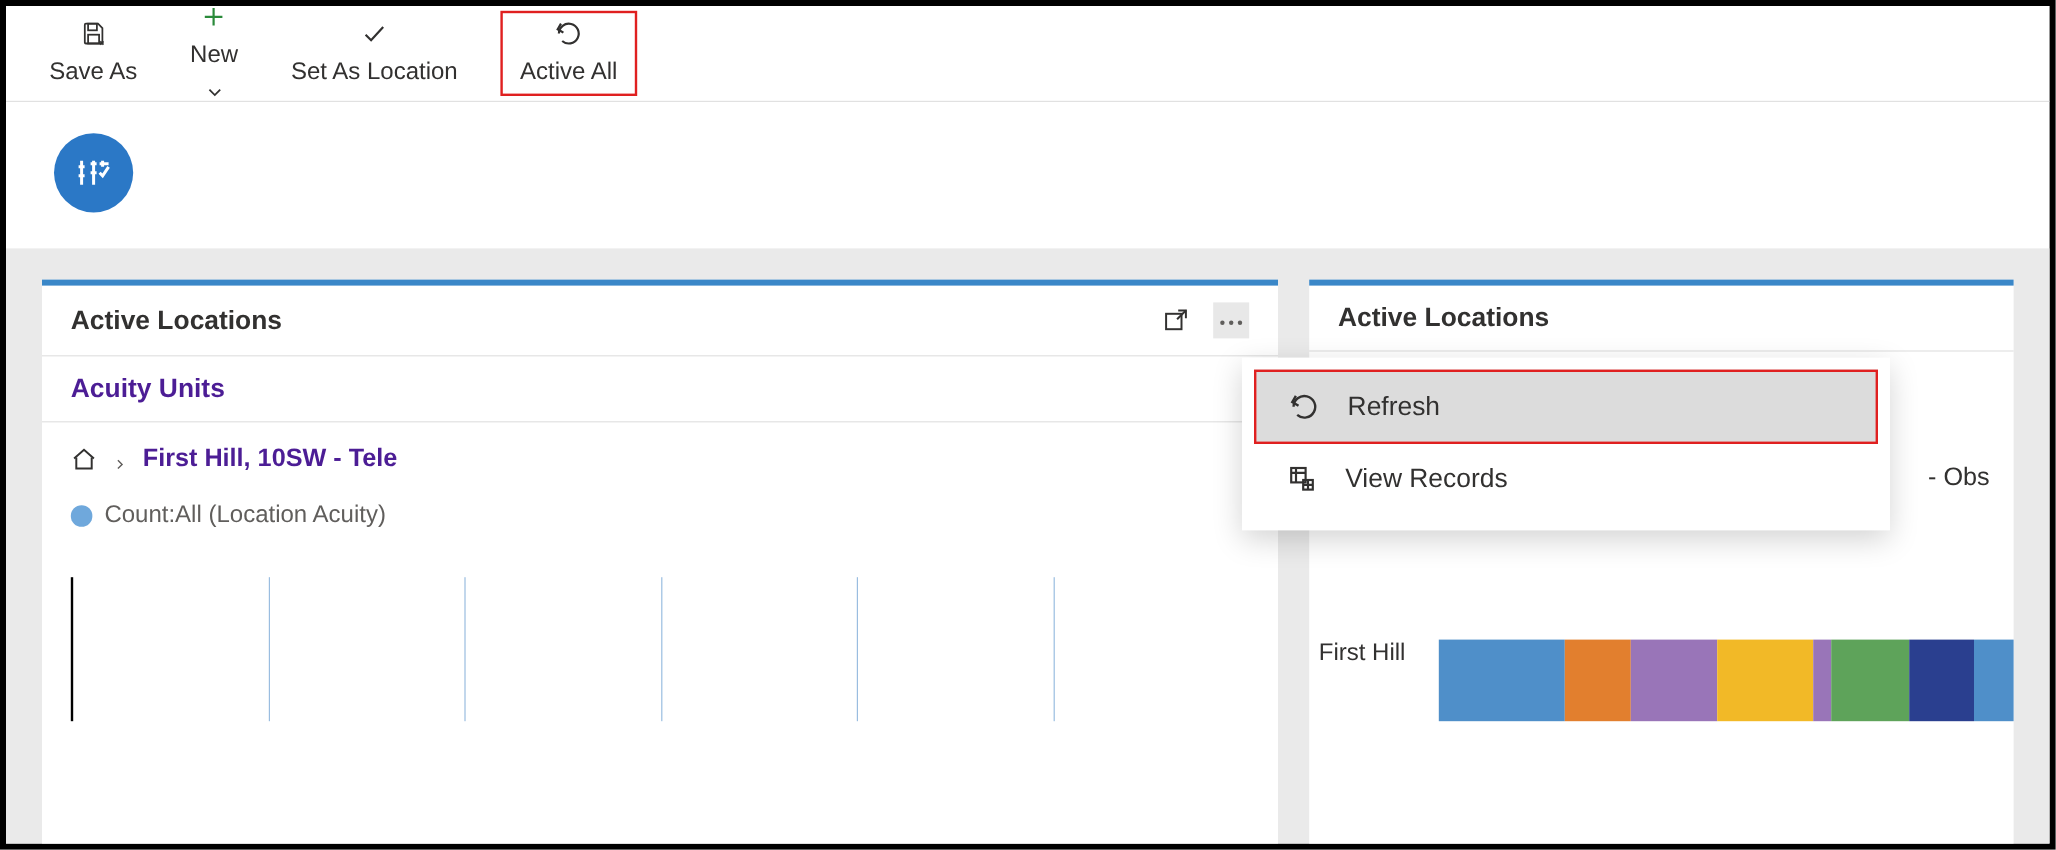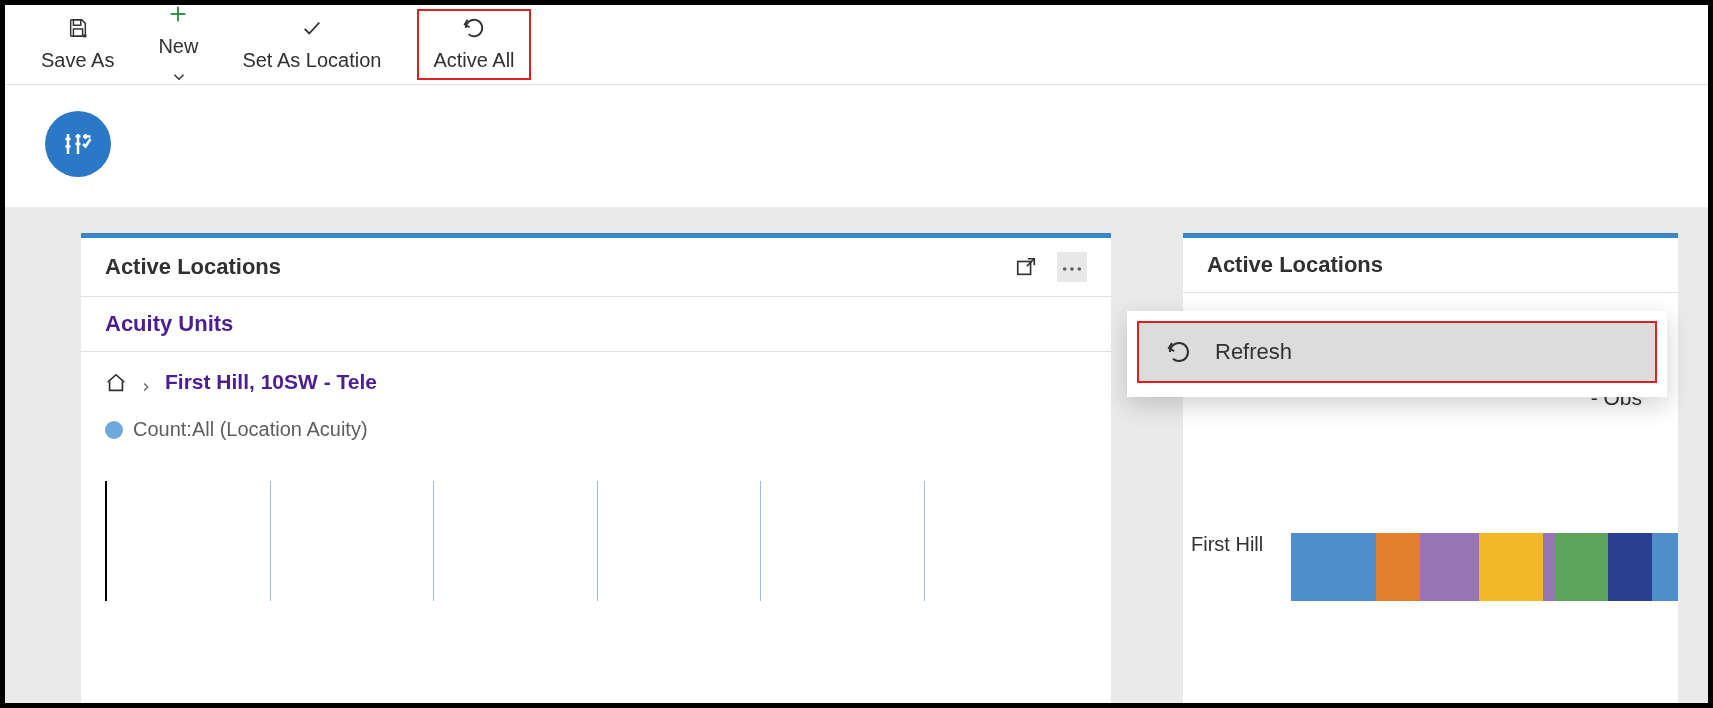--- a/index.html
+++ b/index.html
@@ -66,21 +66,20 @@
       display: flex;
       gap: 26px;
       position: relative;
     }
     .card {
       background: #fff;
       border-top: 5px solid #3a87c8;
       flex-shrink: 0;
       position: relative;
       overflow: visible;
-      margin-left: 46px;
     }
     .card-left { width: 1030px; }
     .card-right { flex: 1; }
     .card-header {
       display: flex;
       align-items: center;
       justify-content: space-between;
       padding: 14px 24px;
       border-bottom: 1px solid #e1e1e1;
       font-size: 22px;
@@ -129,21 +128,21 @@
       gap: 0;
     }
     .axis-tick {
       flex: 1;
       border-left: 1px solid #9abde0;
       position: relative;
     }
     .axis-tick:first-child { border-left: 2px solid #000; }
     .menu-popup {
       position: absolute;
-      top: 73px;
+      top: 60px;
       left: -56px;
       width: 540px;
       background: #fff;
       box-shadow: 0 8px 24px rgba(0,0,0,0.18);
       z-index: 10;
       padding: 10px 0 14px 0;
     }
     .menu-item {
       display: flex;
       align-items: center;
@@ -154,21 +153,21 @@
       cursor: pointer;
       margin: 0 10px;
     }
     .menu-item.selected {
       background: #dcdcdc;
       border: 2px solid #e02020;
     }
     .right-breadcrumb-fragment {
       position: absolute;
       top: 148px;
-      right: 36px;
+      right: 20px;
       font-size: 21px;
       color: #323130;
     }
     .stacked-bar-area {
       margin-top: 240px;
       display: flex;
       align-items: flex-start;
       padding: 0 0 0 8px;
     }
     .stacked-bar-label {
@@ -293,20 +292,31 @@
     </div>
 
     <div class="menu-popup">
       <div class="menu-item selected">
         <svg width="24" height="24" viewBox="0 0 24 24" fill="none" stroke="#323130" stroke-width="2">
           <path d="M3 12a9 9 0 1 1 3 6.7"></path>
             <polyline points="3 4 3 10 9 10" transform="rotate(30 6 7)"></polyline>
         </svg>
         <span>Refresh</span>
       </div>
+      <div class="menu-item">
+        <svg width="24" height="24" viewBox="0 0 24 24" fill="none" stroke="#323130" stroke-width="1.8">
+          <rect x="3" y="3" width="12" height="12"></rect>
+            <line x1="3" y1="7" x2="15" y2="7"></line>
+            <line x1="7" y1="3" x2="7" y2="15"></line>
+          <rect x="13" y="13" width="8" height="8"></rect>
+            <line x1="13" y1="17" x2="21" y2="17"></line>
+            <line x1="17" y1="13" x2="17" y2="21"></line>
+        </svg>
+        <span>View Records</span>
+      </div>
     </div>
 
     <span class="right-breadcrumb-fragment">- Obs</span>
 
     <div class="stacked-bar-area">
       <span class="stacked-bar-label">First Hill</span>
       <div class="stacked-bar" id="stacked-bar">
           <div class="seg" style="background: rgb(79, 143, 201); width: 21.9697%;"></div>
           <div class="seg" style="background: rgb(226, 127, 46); width: 11.3636%;"></div>
           <div class="seg" style="background: rgb(153, 117, 184); width: 15.1515%;"></div>

